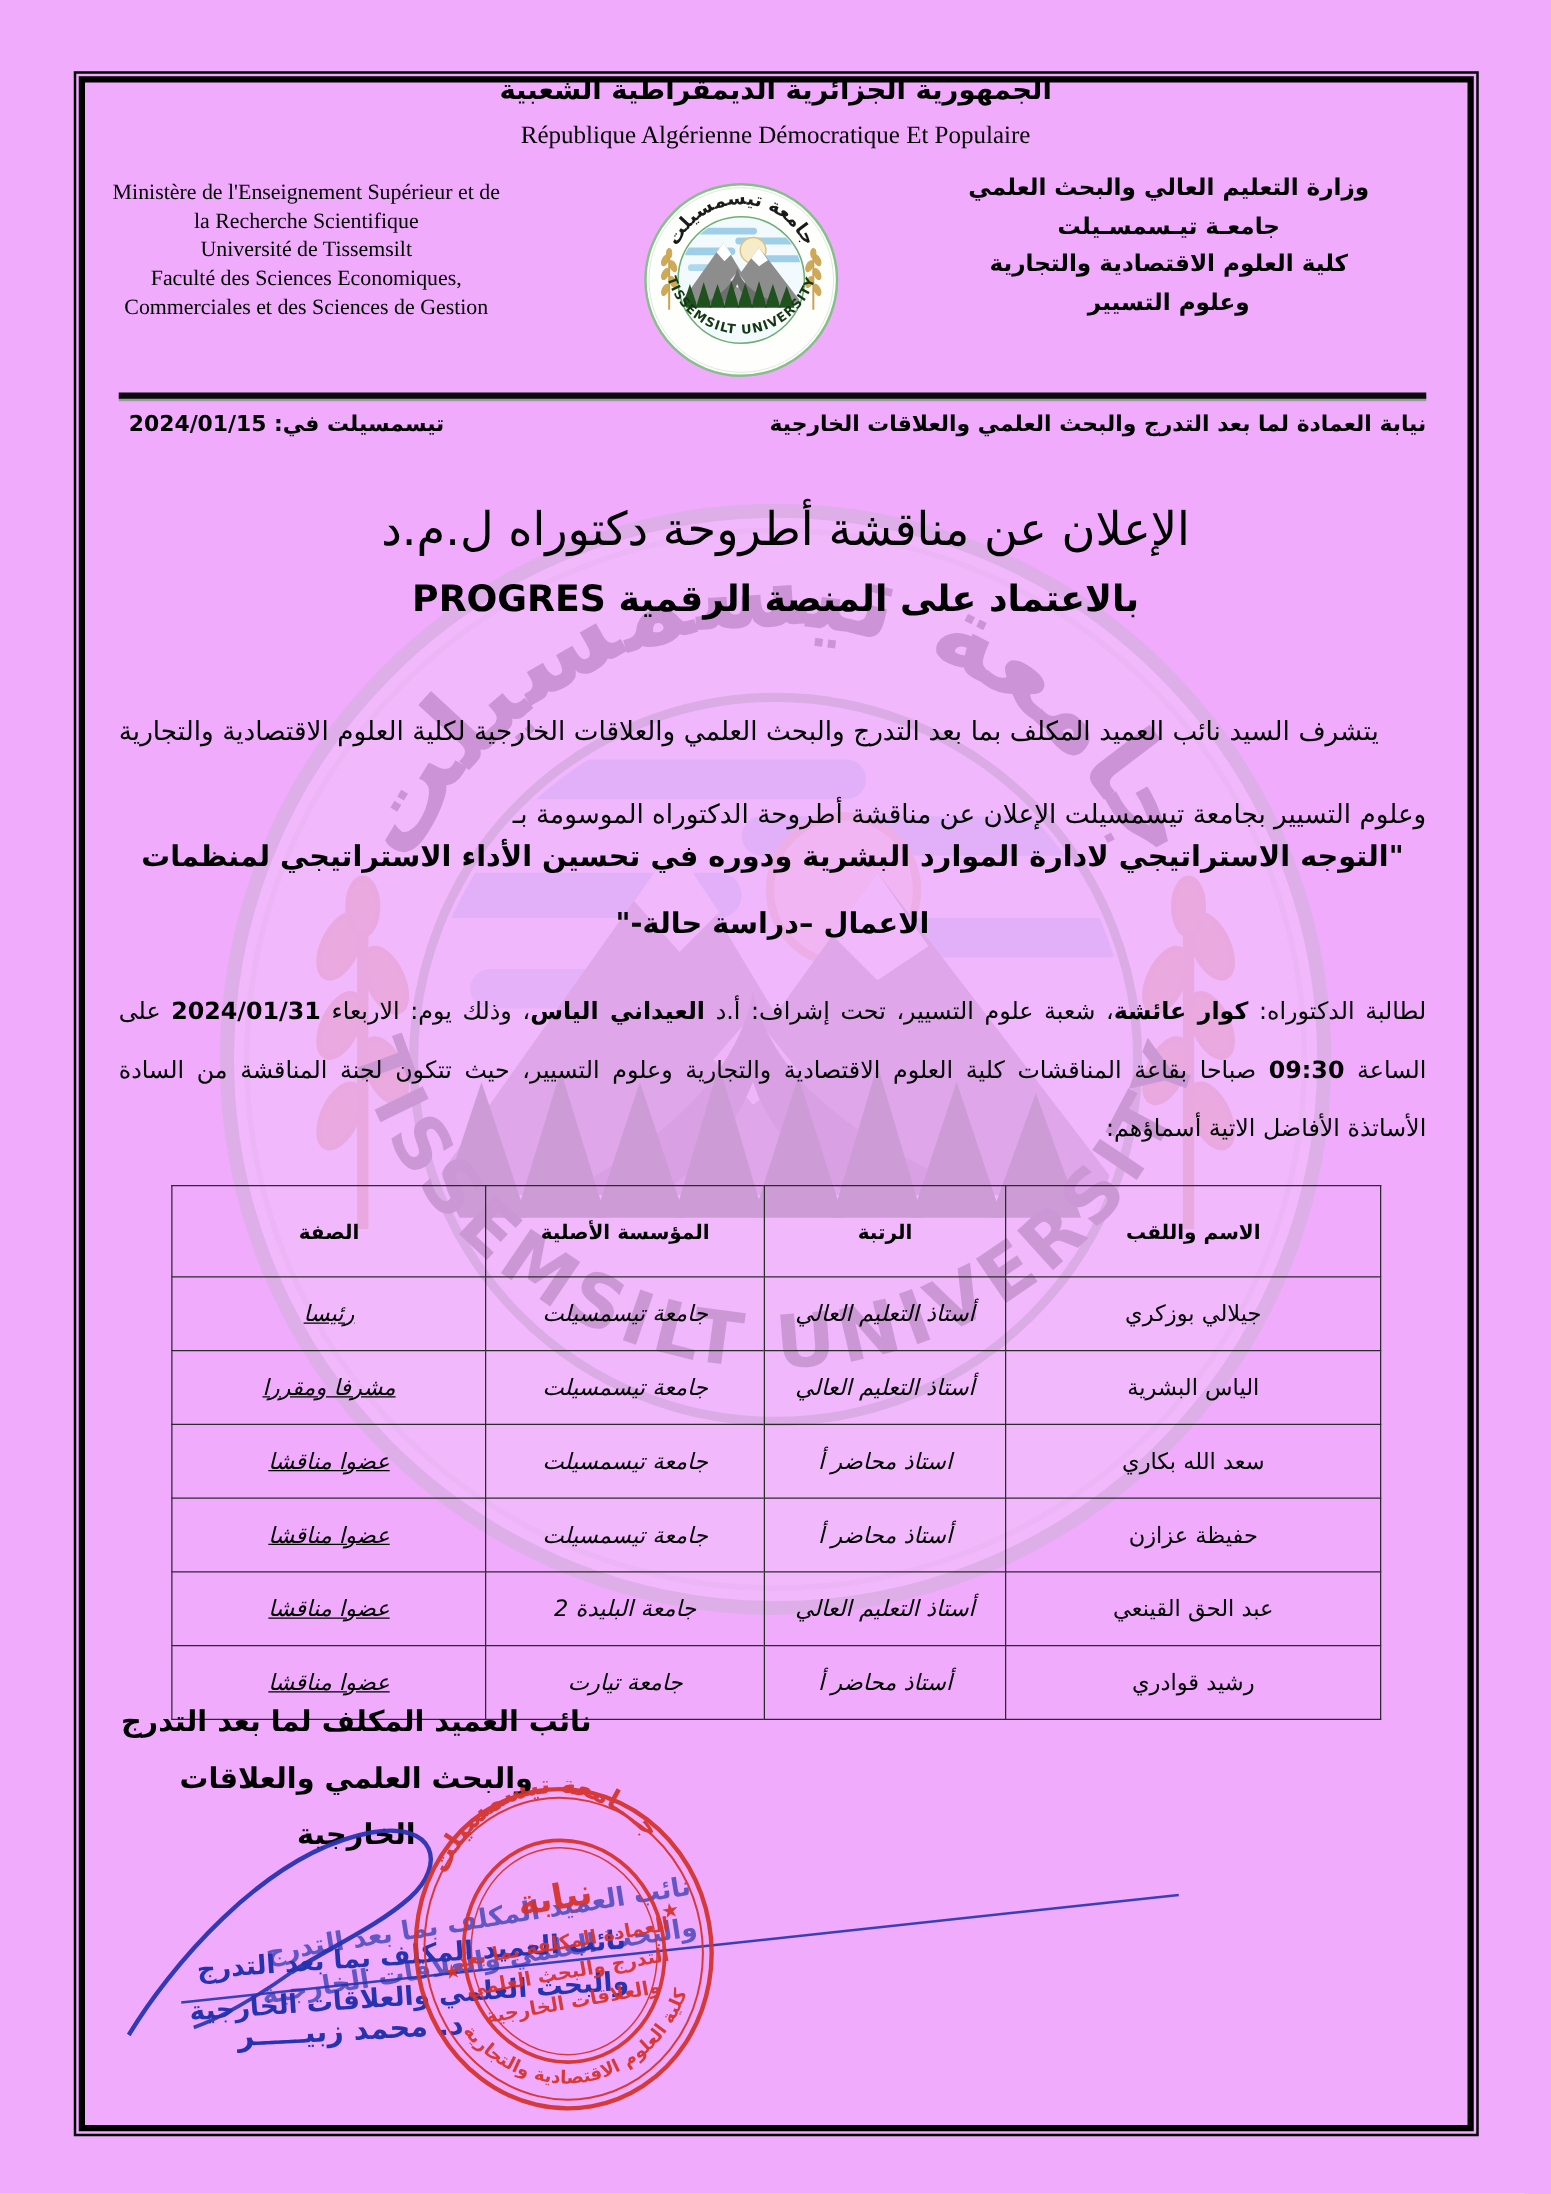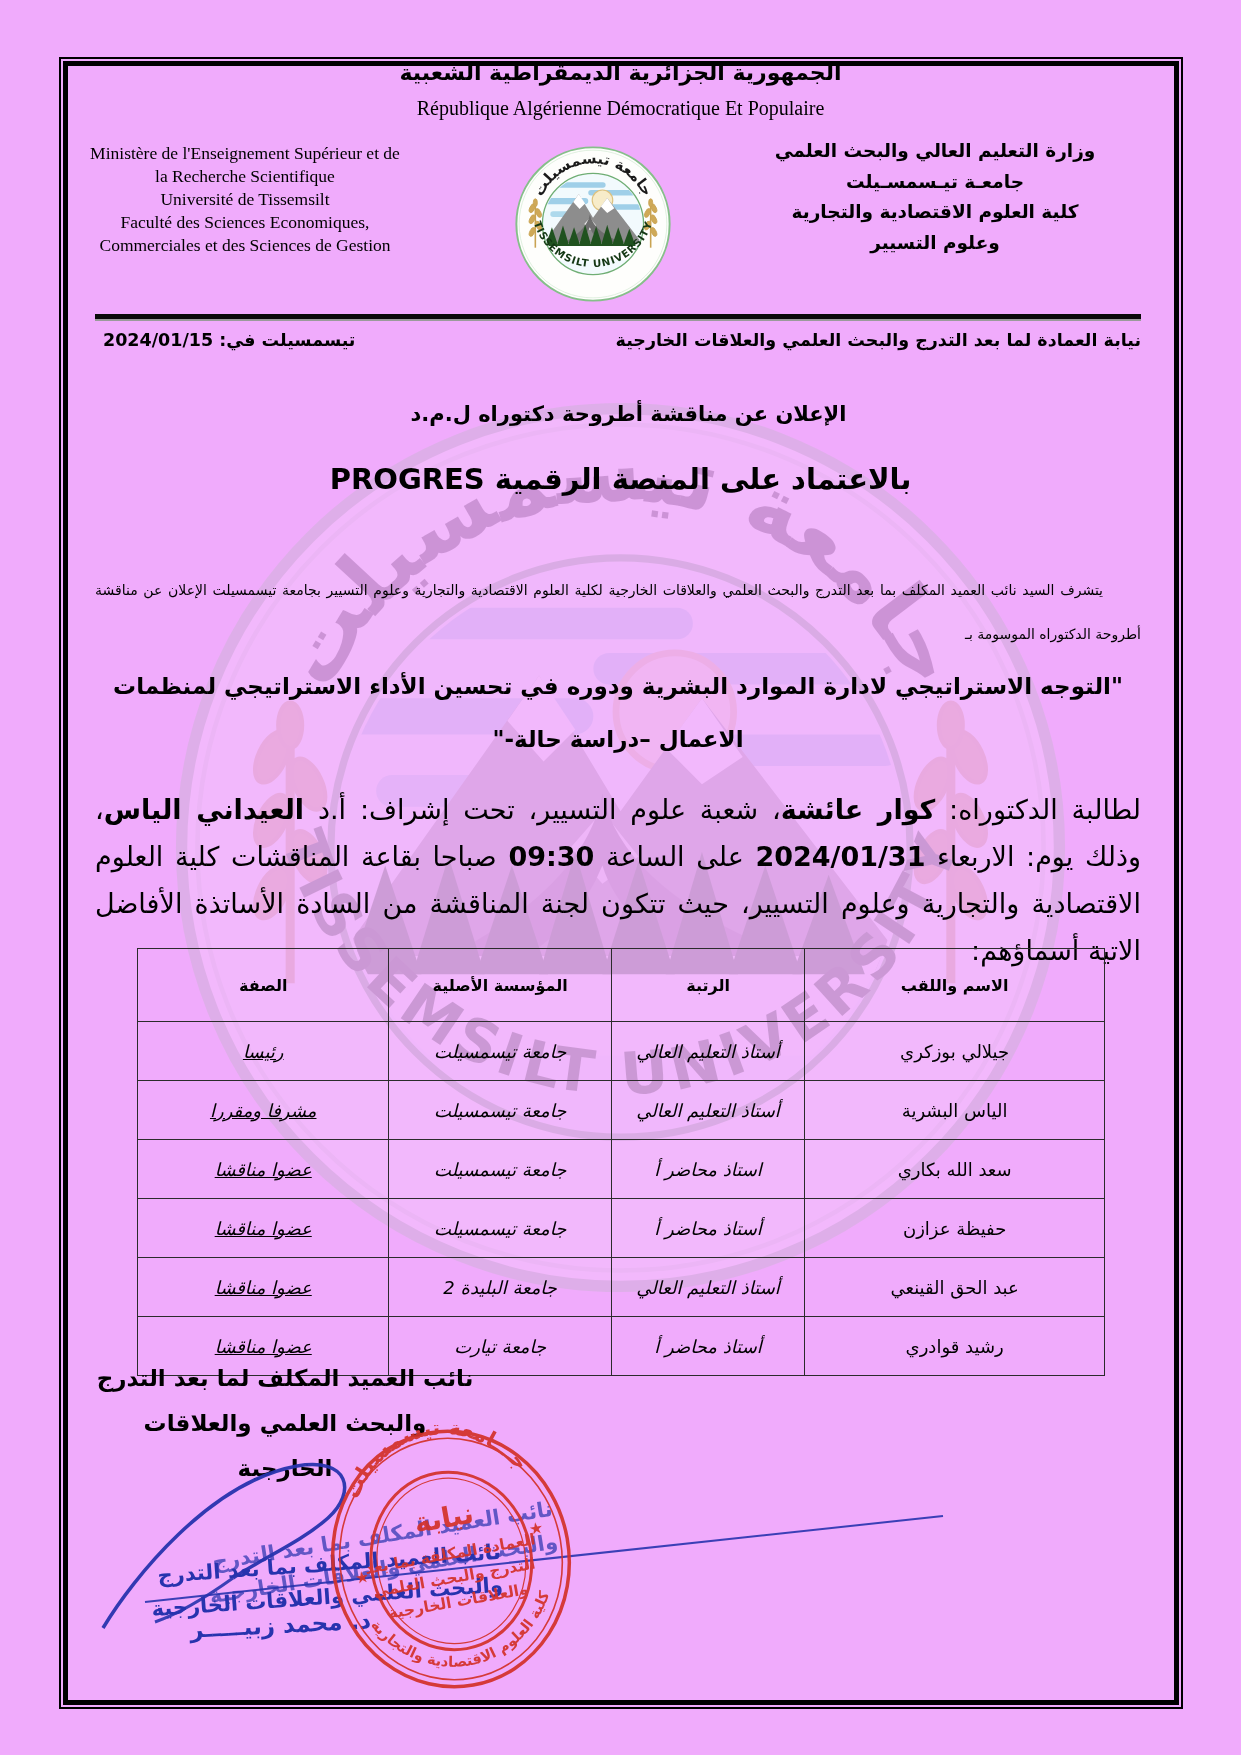--- a/index.html
+++ b/index.html
@@ -19,29 +19,29 @@
   .block-ar{left:725px;top:136px;width:420px;text-align:center;font-weight:bold;font-size:18.5px;
             line-height:30.5px;direction:rtl;}
   .logo-svg{left:514px;top:142px;width:158px;height:164px;}
 
   .rule{left:95px;top:314px;width:1046px;height:5px;background:#0a0a0a;box-shadow:0 2px 0 #9a9a9a;}
 
   .subheader{left:95px;top:330px;width:1046px;direction:rtl;display:flex;
              justify-content:space-between;font-weight:bold;font-size:17.5px;}
   .subheader .date{direction:rtl;padding-left:8px;}
 
-  .title1{left:16px;right:0;top:402px;text-align:center;font-weight:bold;font-size:21px;direction:rtl;}
+  .title1{left:16px;right:0;top:402px;text-align:center;font-weight:normal;font-size:37px;direction:rtl;}
   .title2{left:0;right:0;top:462px;text-align:center;font-weight:bold;font-size:29px;direction:rtl;}
 
-  .intro{left:95px;top:568px;width:1046px;direction:rtl;text-align:justify;text-align-last:right;
-         font-size:14px;line-height:44px;text-indent:38px;}
+  .intro{left:95px;top:552px;width:1046px;direction:rtl;text-align:justify;text-align-last:right;
+         font-size:21px;line-height:66px;text-indent:38px;}
   .thesis{left:95px;top:660px;width:1046px;direction:rtl;text-align:center;font-weight:bold;
           font-size:23px;line-height:53px;}
   .details{left:95px;top:786px;width:1046px;direction:rtl;text-align:justify;text-align-last:right;
-           font-size:27px;line-height:47px;}
+           font-size:19px;line-height:47px;}
   .details b{font-weight:bold;}
 
   table.jury{position:absolute;left:137px;top:948px;width:968px;border-collapse:collapse;
              direction:rtl;table-layout:fixed;}
   table.jury th,table.jury td{border:1.6px solid #2b2b2b;text-align:center;vertical-align:middle;
              padding:2px 6px;}
   table.jury th{height:68px;font-weight:bold;font-size:16px;}
   table.jury td{height:54px;font-size:18px;}
   td.c-name{font-weight:normal;}
   td.c-rank{font-style:italic;}

